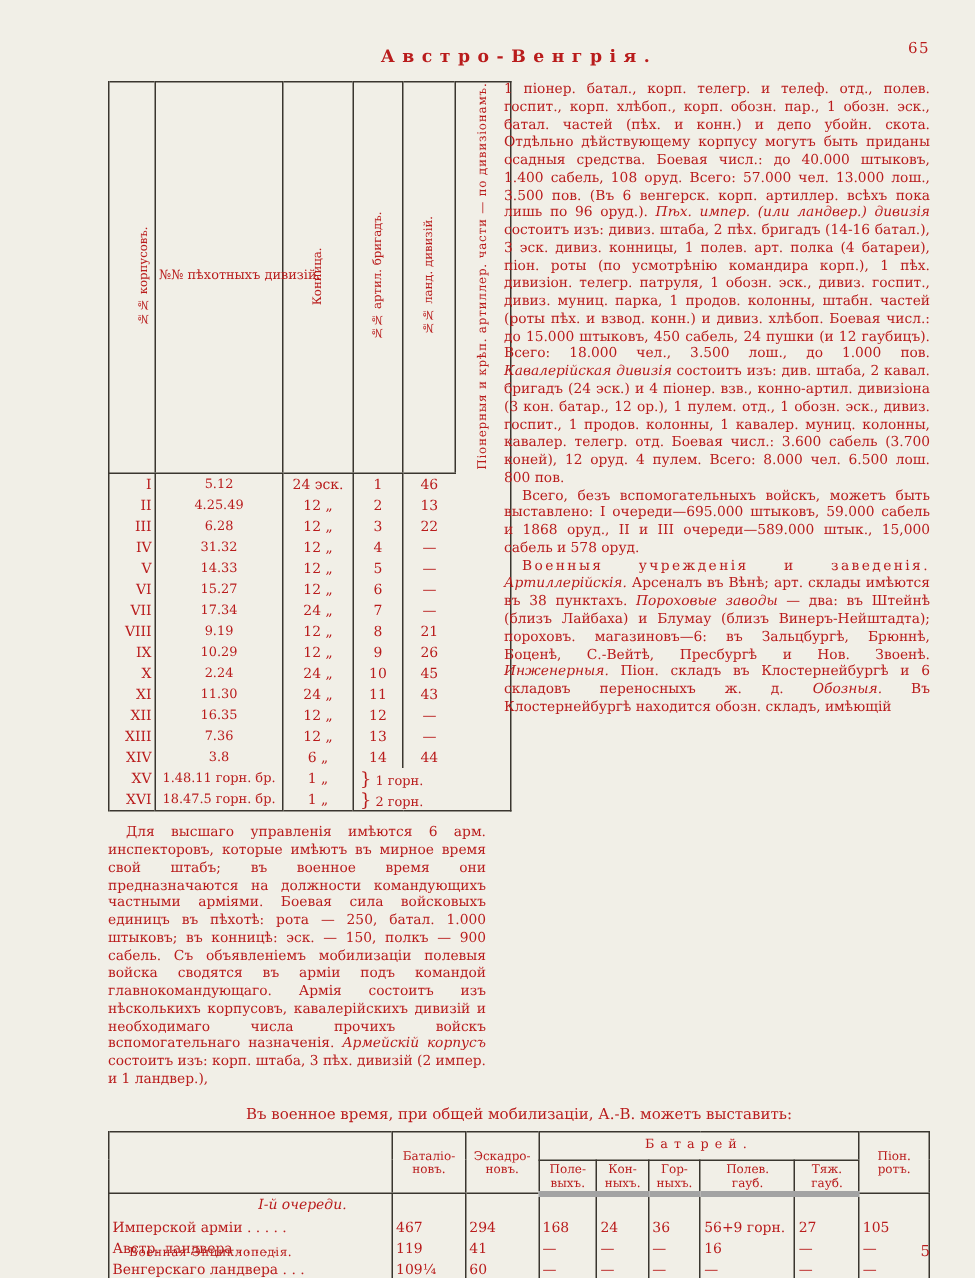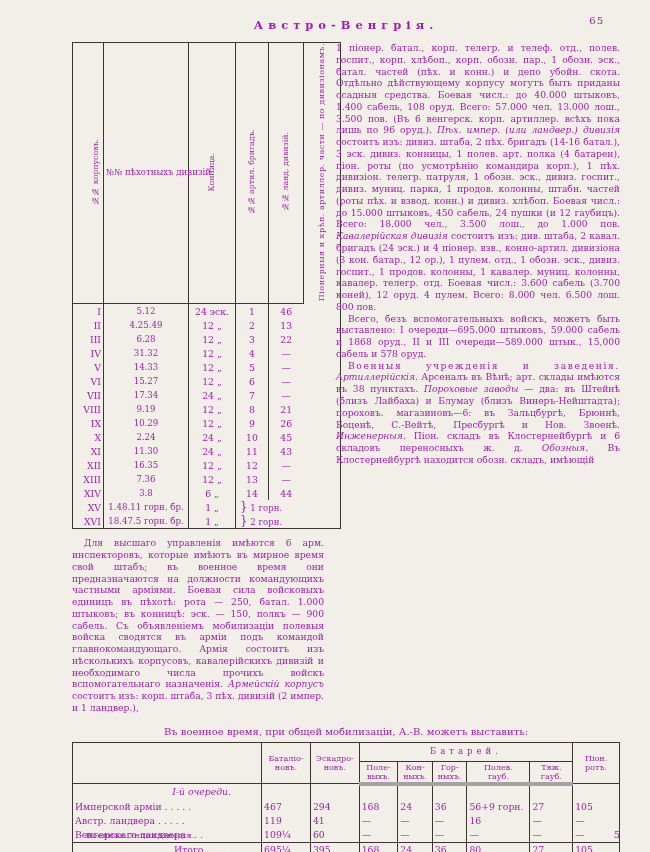--- a/index.html
+++ b/index.html
@@ -1,25 +1,25 @@
 <!DOCTYPE html>
 <html><head>
 <meta charset="utf-8">
 <style>
   html,body { margin:0; padding:0; background:#cfccc3; }
   .page {
     width:650px; height:852px; box-sizing:border-box; position:relative;
-    background:#f1efe7; color:#a21caf; overflow:hidden;
+    background:#f1efe7; color:#b91c1c; overflow:hidden;
     font-family:"DejaVu Serif","Liberation Serif",serif;
-    padding:14px 30px 14px 72px;
+    padding:26px 30px 14px 72px;
   }
   
   .page-header { position:relative; height:18px; text-align:center; }
   .header-title { font-weight:bold; font-size:11.5px; letter-spacing:5px; }
-  .page-number { position:absolute; right:16px; top:1px; font-size:10px; letter-spacing:1px;margin-left:38px; }
+  .page-number { position:absolute; right:0; top:1px; font-size:10px; letter-spacing:1px;margin-left:38px; }
 
   
   .columns-top { display:flex; gap:12px; margin-top:10px; }
   .left-col { width:252px; flex:0 0 252px; }
   .right-col { flex:1; }
 
   .para { margin:0; text-align:justify; font-size:9.2px; line-height:1.28; }
   .para.ind { text-indent:12px; }
   .it { font-style:italic; }
   .spaced { letter-spacing:1.6px; }

